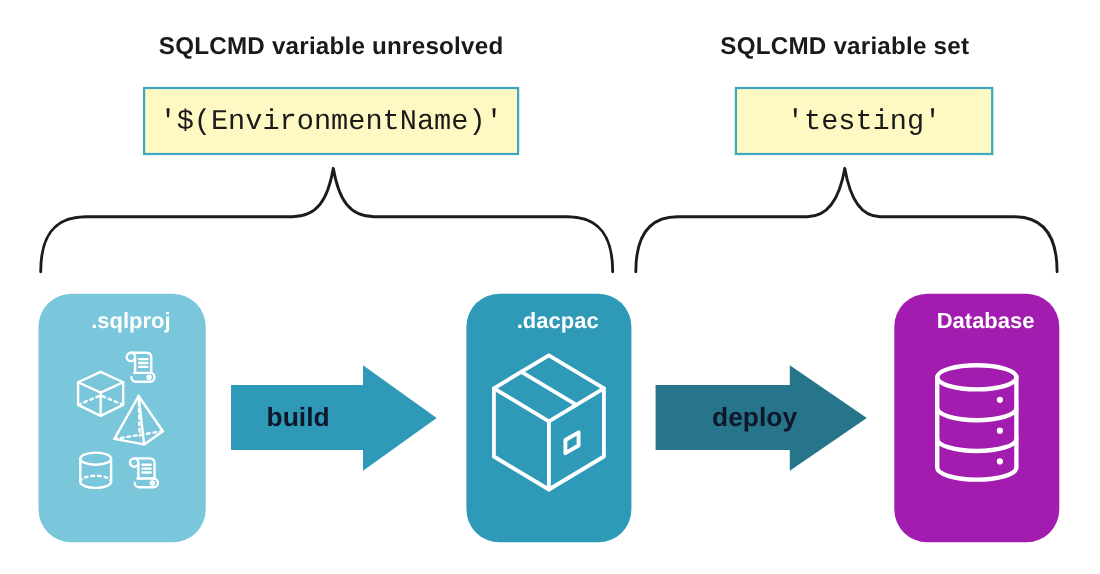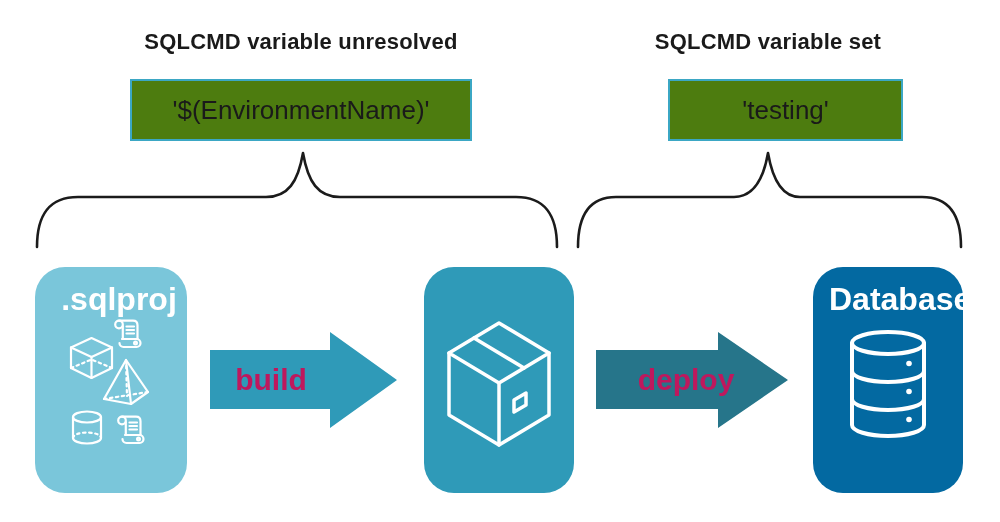--- a/index.html
+++ b/index.html
@@ -18,27 +18,27 @@
     font-size: 22px;
     letter-spacing: 0.2px;
     color: #1a1a1a;
     text-align: center;
     white-space: nowrap;
   }
   #heading-left  { left: 101px; top: 29px; width: 400px; }
   #heading-right { left: 618px; top: 29px; width: 300px; text-align: center; }
   .code-box {
     position: absolute;
-    background: #4d7c0f;
+    background: #fef9c3;
     border: 2px solid #3BA7C4;
     box-sizing: border-box;
     display: flex;
     align-items: center;
     justify-content: center;
-    font-family: Liberation Sans, sans-serif;
+    font-family: Liberation Mono, monospace;
     font-size: 26px;
     color: #1a1a1a;
     white-space: pre;
   }
   #code-left  { left: 130px; top: 79px; width: 342px; height: 62px; }
   #code-right { left: 668px; top: 79px; width: 235px; height: 62px; }
 
   #connector-layer {
     position: absolute;
     left: 0; top: 0;
@@ -49,43 +49,43 @@
     stroke: #1b1b1b;
     stroke-width: 2.6;
     stroke-linecap: round;
     stroke-linejoin: round;
   }
   .arrow-label {
     position: absolute;
     height: 40px;
     line-height: 40px;
     text-align: center;
-    font-size: 30px;
+    font-size: 24px;
     font-weight: bold;
-    color: #be185d;
+    color: #0f172a;
     white-space: nowrap;
   }
   #label-build  { left: 212px; top: 360px; width: 118px; }
   #label-deploy { left: 596px; top: 360px; width: 124px; margin-left: 28px; }
 
   .node {
     position: absolute;
     top: 267px;
     height: 226px;
     border-radius: 30px;
   }
   #node-sqlproj  { left: 35px;  width: 152px; }
   #node-dacpac   { left: 424px; width: 150px; }
   #node-database { left: 813px; width: 150px; }
   .node-label {
     position: absolute;
     left: 0; right: 0;
     top: 14px;
     text-align: center;
-    font-size: 32px;
+    font-size: 20px;
     font-weight: bold;
     color: #ffffff;
     white-space: nowrap;
     margin-left: 16px;
   }
   .icon-svg { position: absolute; }
   .icon-svg path, .icon-svg circle, .icon-svg ellipse, .icon-svg rect {
     fill: none;
     stroke: #ffffff;
     stroke-linecap: round;
@@ -158,30 +158,31 @@
         <path d="M5 1.7 H19 Q23.5 1.7 23.5 6.2 V20"></path>
         <path d="M8.8 7 V20"></path>
         <path d="M12.5 7.5 H20 M12.5 11 H20 M12.5 14.5 H20"></path>
         <path d="M8 20 H22.5 A4 4 0 0 1 22.5 28 H9.5 A4 4 0 0 1 5.5 24"></path>
         <circle cx="21.5" cy="24" r="1.4"></circle>
       </g>
     </svg>
   </div>
 
   <div id="node-dacpac" class="node" style="background: rgb(47, 154, 184);">
+    <div class="node-label">.dacpac</div>
     <svg class="icon-svg sw35" style="left:20px; top:52px;" width="110" height="140" viewBox="0 0 110 140">
       <path d="M55 4 L105 34 L55 64 L5 34 Z"></path>
       <path d="M30 19 L80 49"></path>
       <path d="M5 34 V96 L55 126 L105 96 V34"></path>
       <path d="M55 64 V126"></path>
       <path d="M70 81 L82 74 V86 L70 93 Z"></path>
     </svg>
   </div>
 
-  <div id="node-database" class="node" style="background: #0369a1;">
+  <div id="node-database" class="node" style="background: #a21caf;">
     <div class="node-label">Database</div>
     <svg class="icon-svg sw40" style="left:35px; top:62px;" width="80" height="112" viewBox="0 0 80 112">
       <ellipse cx="40" cy="14" rx="36" ry="11"></ellipse>
       <path d="M4 14 V96 A36 11 0 0 0 76 96 V14"></path>
       <path d="M4 42 A36 11 0 0 0 76 42"></path>
       <path d="M4 70 A36 11 0 0 0 76 70"></path>
       <circle class="dot" cx="61" cy="34.5" r="2.8"></circle>
       <circle class="dot" cx="61" cy="62.5" r="2.8"></circle>
       <circle class="dot" cx="61" cy="90.5" r="2.8"></circle>
     </svg>

